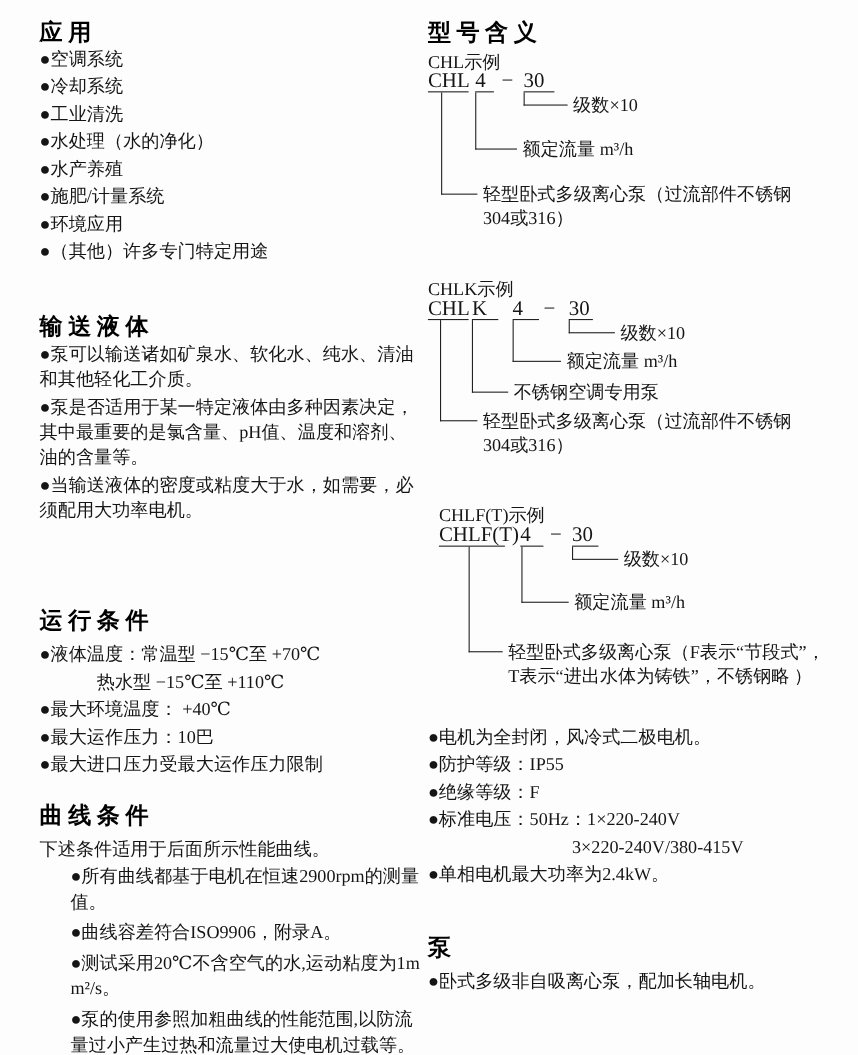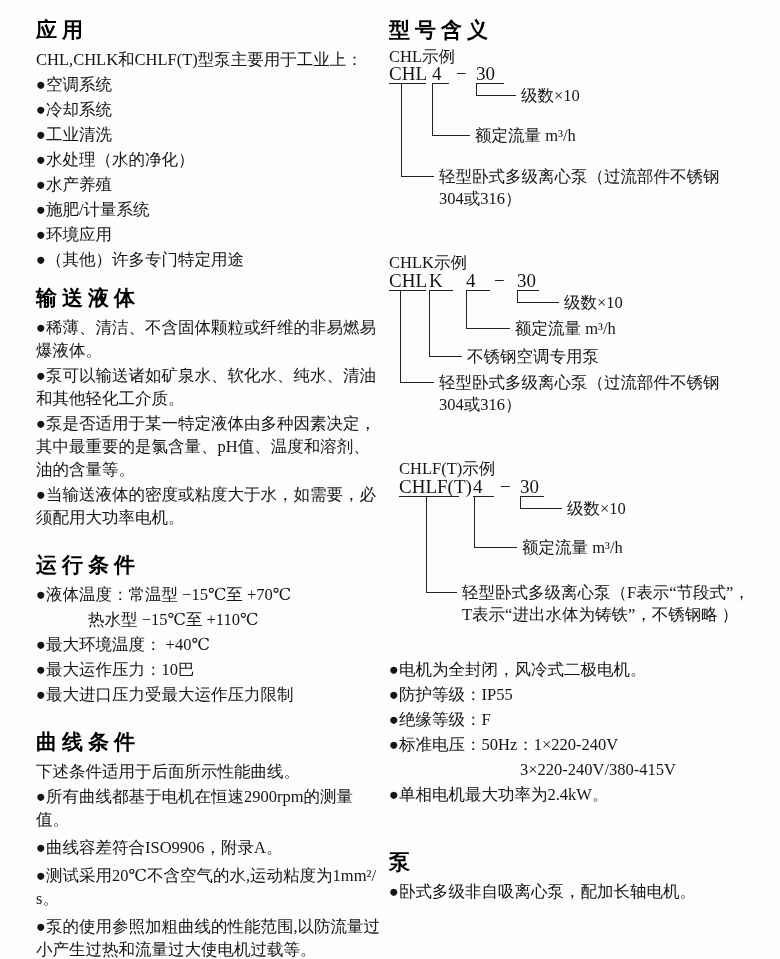--- a/index.html
+++ b/index.html
@@ -14,54 +14,52 @@
   .col-left  { left:36px;  width:346px; }
   .col-right { left:389px; width:378px; height:930px; }
   .sec { position:absolute; left:0; right:0; }
   h2 {
     margin:0; font-family:"Liberation Sans","DejaVu Sans",sans-serif;
     font-size:21px; font-weight:bold; letter-spacing:5px; color:#000;
     line-height:24px;
   }
   .intro { font-size:16.5px; line-height:23px; margin:6px 0 2px 0; word-break:break-all; }
   .li { font-size:16.5px; line-height:23px; margin:0 0 2px 0; word-break:break-all; }
-  .li-gap { margin-bottom:5px; }
+  .li-gap { margin-bottom:5px;margin-left:28px; }
   .indent-temp { margin-left:52px; }
   .indent-volt { margin-left:131px; }
   .first-li { margin-top:6px; }
   
   .dg { position:absolute; left:0; width:100%; }
   .ex-label { font-size:16.5px; line-height:17px; }
   .seg { position:absolute; height:19px; text-align:left; font-size:19px; line-height:18px; }
   .seg.u { border-bottom:1.5px solid #222; }
   .cl { position:absolute; border-left:1.5px solid #222; border-bottom:1.5px solid #222; }
   .co  { position:absolute; white-space:nowrap; font-size:16.5px; transform:translateY(-50%); }
   .co2 { position:absolute; white-space:nowrap; font-size:16.5px; line-height:22px; }
 </style>
 </head>
 <body>
 
 <div class="col col-left">
 
   <div class="sec" style="top:0;">
     <h2>应用</h2>
-    <div class="intro">CHL,CHLK和CHLF(T)型泵主要用于工业上：</div>
     <div class="li">●空调系统</div>
     <div class="li">●冷却系统</div>
     <div class="li">●工业清洗</div>
     <div class="li">●水处理（水的净化）</div>
     <div class="li">●水产养殖</div>
     <div class="li">●施肥/计量系统</div>
     <div class="li">●环境应用</div>
     <div class="li">●（其他）许多专门特定用途</div>
   </div>
 
   <div class="sec" style="top:268px;">
     <h2>输送液体</h2>
-    <div class="li first-li">●稀薄、清洁、不含固体颗粒或纤维的非易燃易爆液体。</div>
     <div class="li">●泵可以输送诸如矿泉水、软化水、纯水、清油和其他轻化工介质。</div>
     <div class="li">●泵是否适用于某一特定液体由多种因素决定，其中最重要的是氯含量、pH值、温度和溶剂、油的含量等。</div>
     <div class="li">●当输送液体的密度或粘度大于水，如需要，必须配用大功率电机。</div>
   </div>
 
   <div class="sec" style="top:535px;">
     <h2>运行条件</h2>
     <div class="li first-li">●液体温度：常温型 −15℃至 +70℃</div>
     <div class="li indent-temp">热水型 −15℃至 +110℃</div>
     <div class="li">●最大环境温度： +40℃</div>

